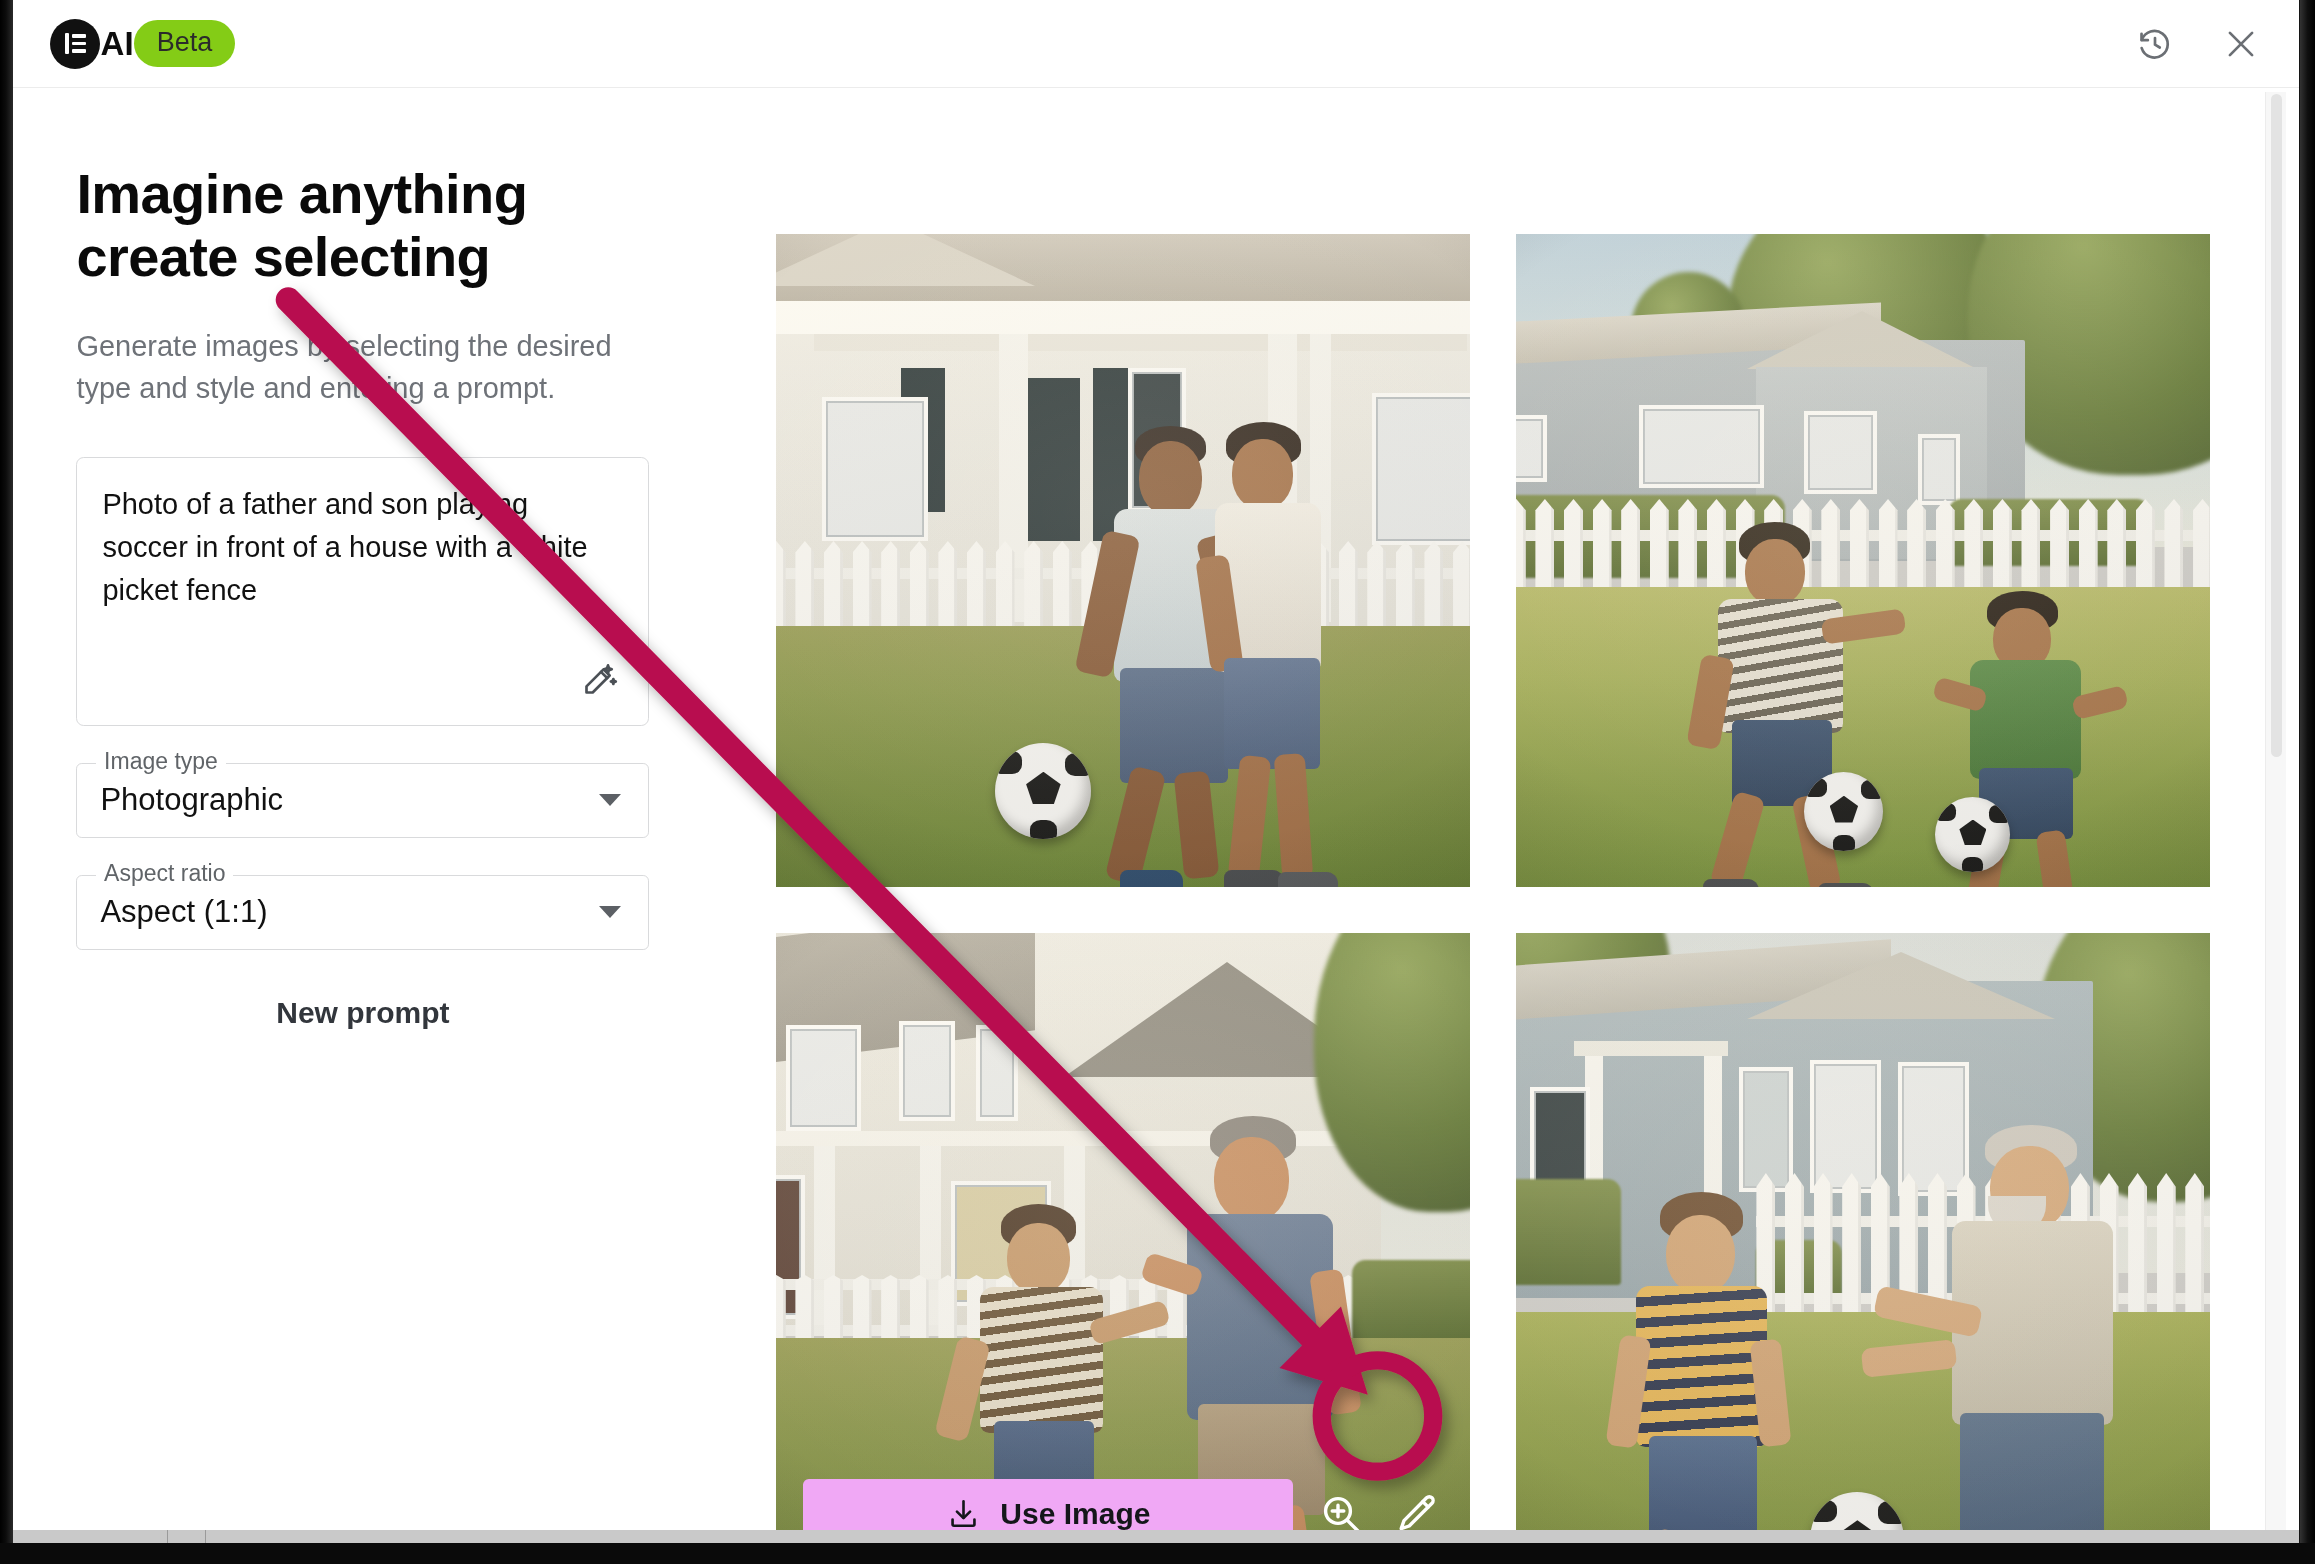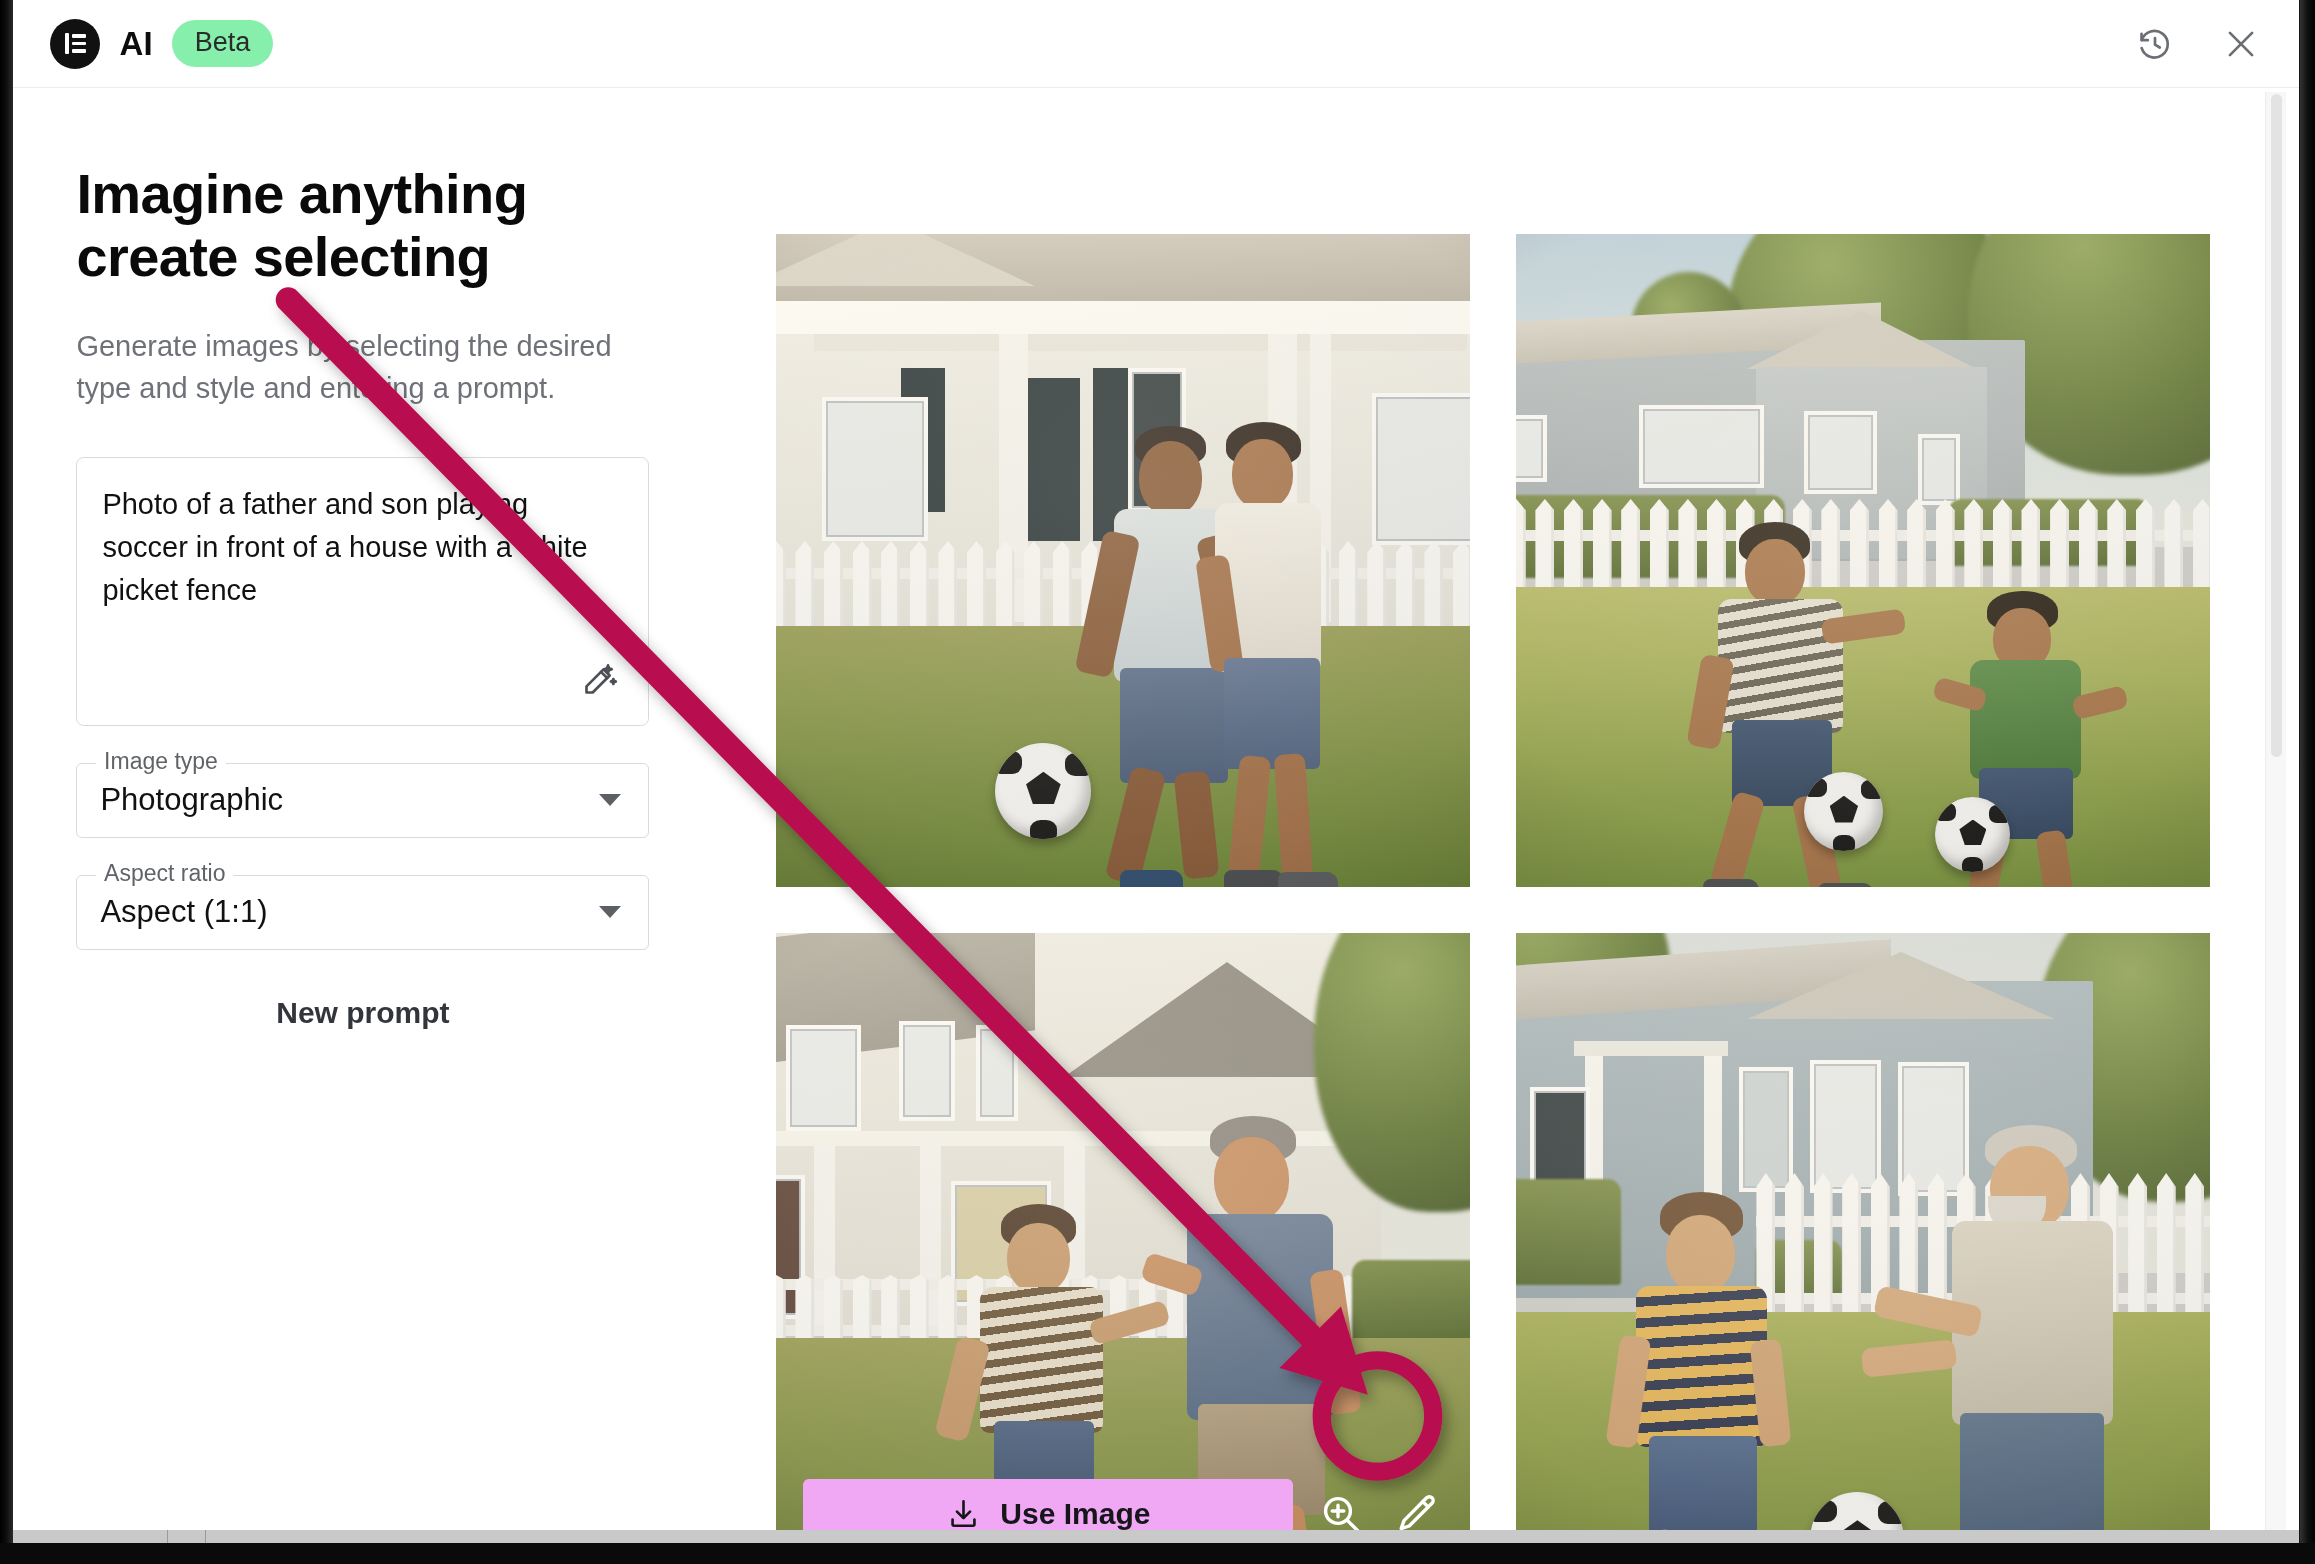--- a/index.html
+++ b/index.html
@@ -60,37 +60,37 @@
   
   #header {
     position: relative;
     height: 88px;
     background: #ffffff;
     border-bottom: 1.9px solid #ececec;
     display: flex;
     align-items: center;
     padding: 0 37px 0 37px;
   }
-  #brand { display: flex; align-items: center; gap: 19px; }
+  #brand { display: flex; align-items: center; }
   #logo-mark {
     width: 50px; height: 50px;
     border-radius: 50%;
     background: #111111;
     display: flex; align-items: center; justify-content: center;
     flex-shrink: 0;
   }
   #logo-mark .bars { display: flex; align-items: center; gap: 3.8px; }
   #logo-mark .vbar { width: 3.8px; height: 21px; background: #fff; border-radius: 1px; }
   #logo-mark .hbars { display: flex; flex-direction: column; gap: 3.8px; }
   #logo-mark .hbar { width: 13.4px; height: 3.8px; background: #fff; border-radius: 1px; }
   #brand-title {
     font-size: 33px; font-weight: bold; color: #0d0d0d; letter-spacing: 0.2px;
   }
   #beta-badge {
-    background: #86efac; color: #2b2b2b;
+    background: #84cc16; color: #2b2b2b;
     font-size: 27px;
     padding: 8.6px 23px 10.6px 23px;
     border-radius: 960px;
     line-height: 1;
   }
   #header-actions {
     margin-left: auto; display: flex; align-items: center; gap: 44px;
   }
   .hdr-icon {
     width: 42px; height: 42px;

